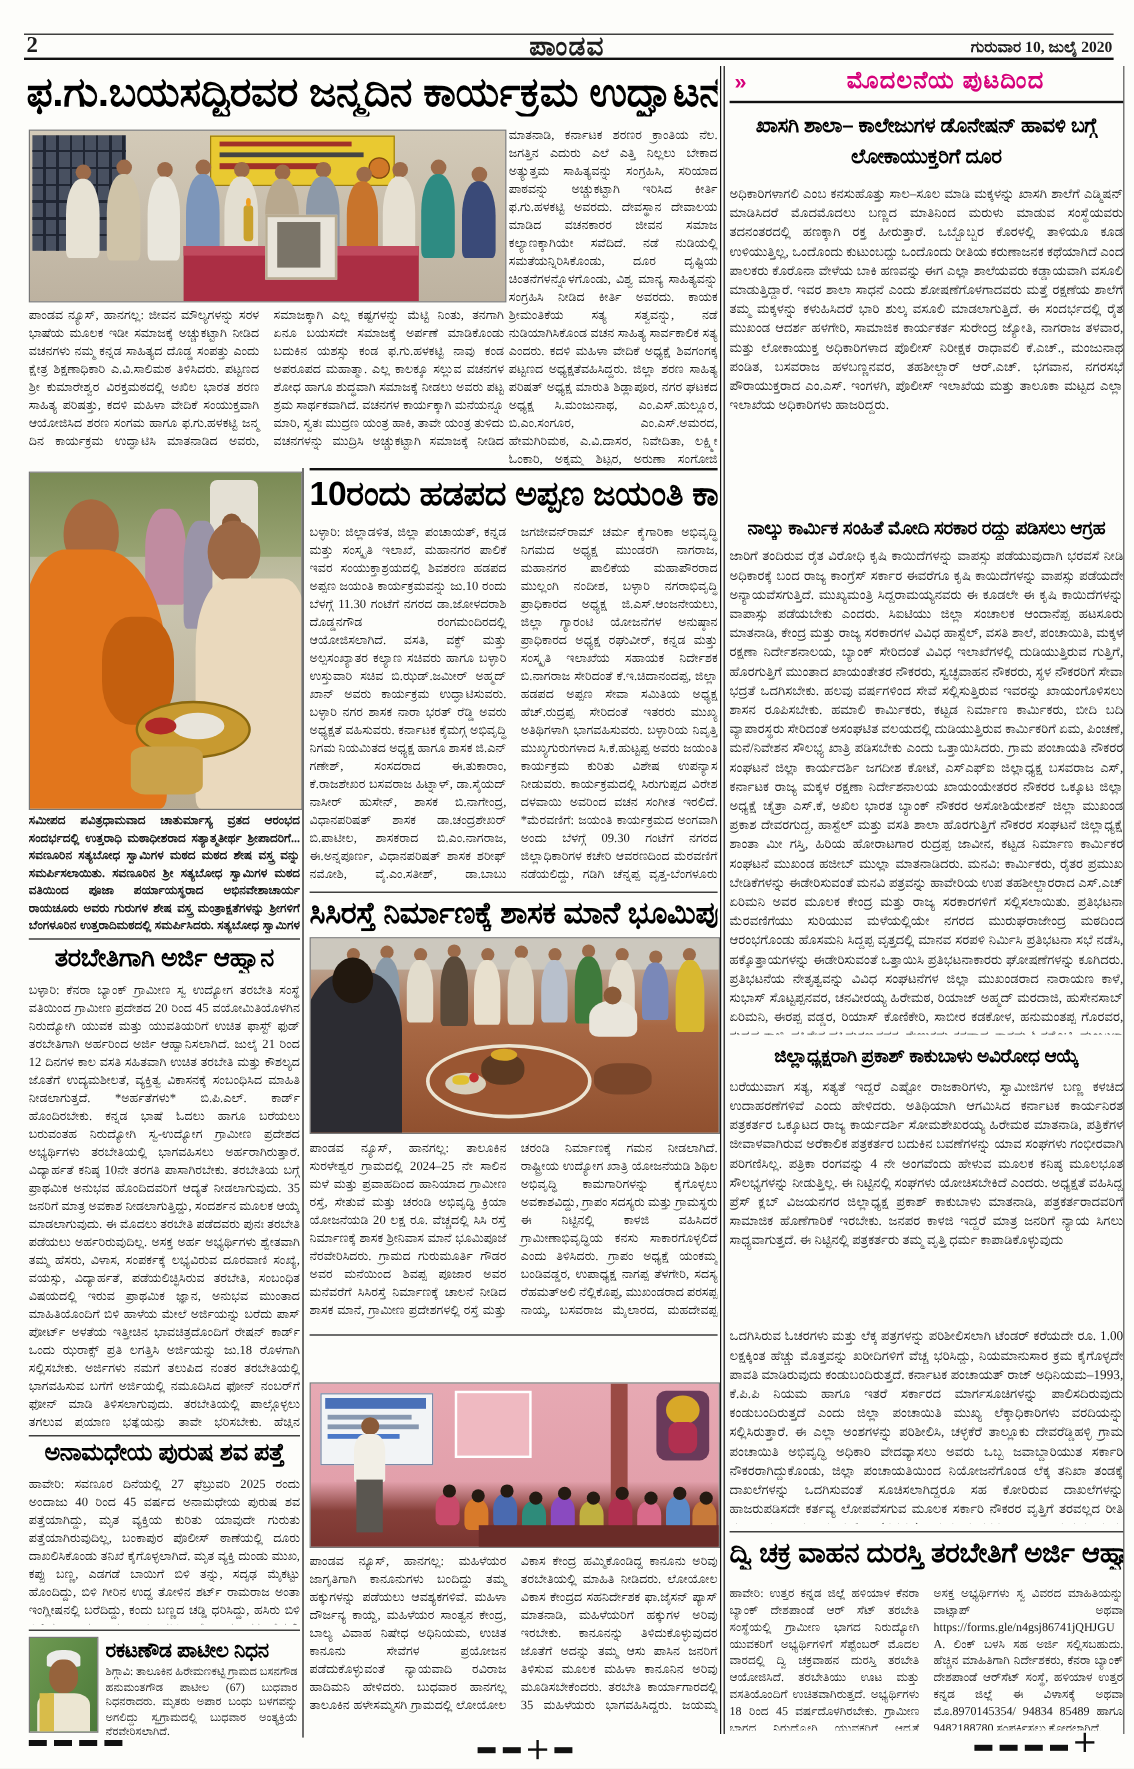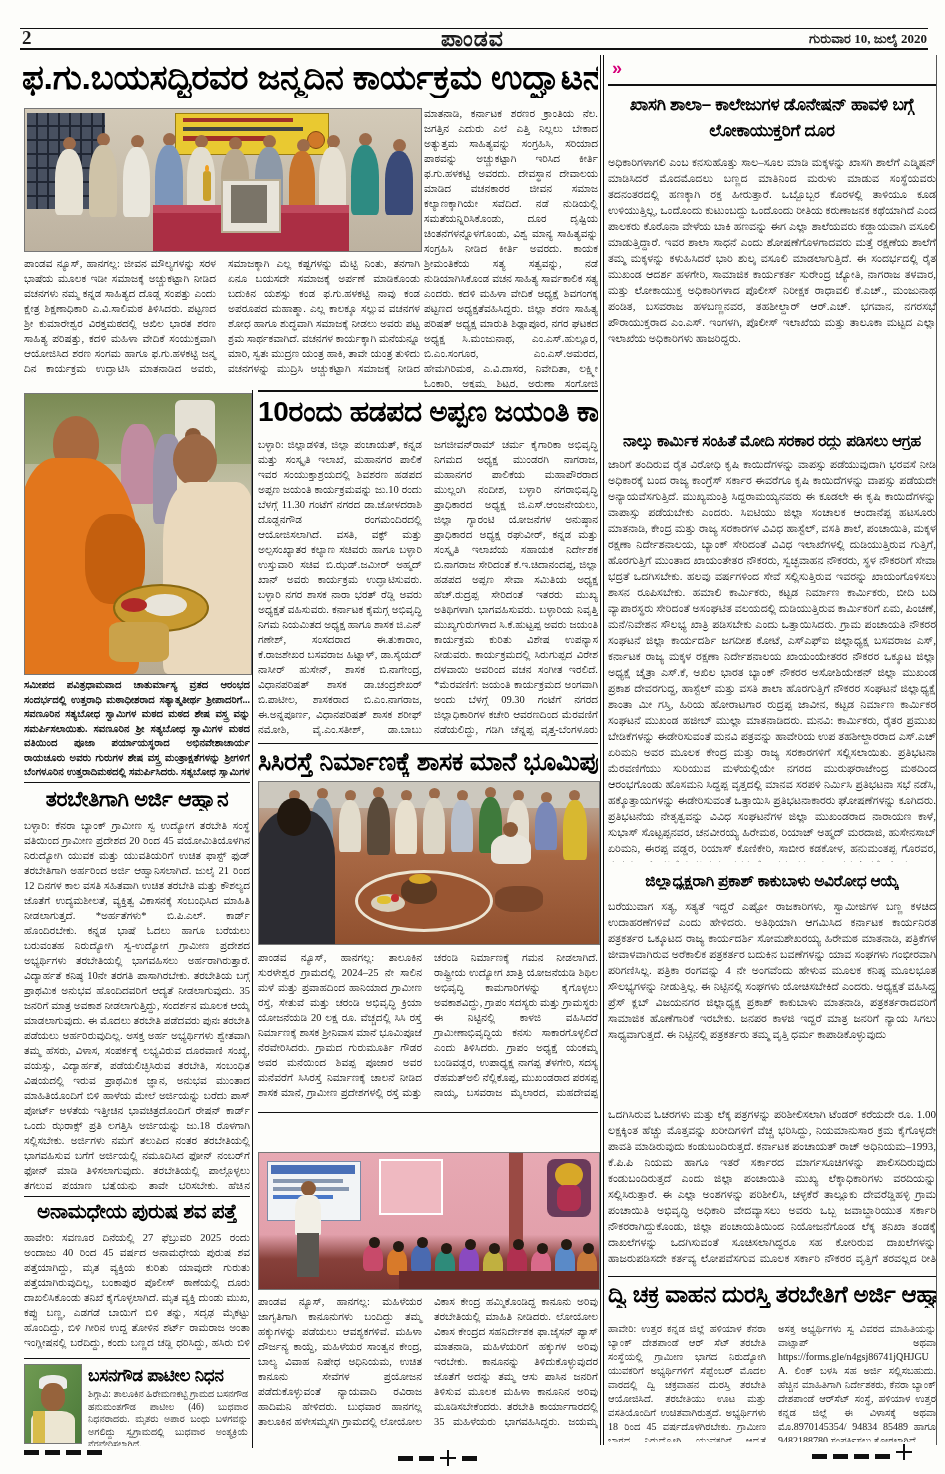--- a/index.html
+++ b/index.html
@@ -118,22 +118,22 @@
   <div class="bt" style="left:24px;top:1230px;width:226px;height:124px;">ಹಾವೇರಿ: ಸವಣೂರ ದಿನೆಯಲ್ಲಿ 27 ಫೆಬ್ರುವರಿ 2025 ರಂದು ಅಂದಾಜು 40 ರಿಂದ 45 ವರ್ಷದ ಅನಾಮಧೇಯ ಪುರುಷ ಶವ ಪತ್ತೆಯಾಗಿದ್ದು, ಮೃತ ವ್ಯಕ್ತಿಯ ಕುರಿತು ಯಾವುದೇ ಗುರುತು ಪತ್ತೆಯಾಗಿರುವುದಿಲ್ಲ, ಬಂಕಾಪುರ ಪೊಲೀಸ್ ಠಾಣೆಯಲ್ಲಿ ದೂರು ದಾಖಲಿಸಿಕೊಂಡು ತನಿಖೆ ಕೈಗೊಳ್ಳಲಾಗಿದೆ. ಮೃತ ವ್ಯಕ್ತಿ ದುಂಡು ಮುಖ, ಕಪ್ಪು ಬಣ್ಣ, ಎಡಗಡೆ ಬಾಯಿಗೆ ಬಿಳಿ ತನ್ನು, ಸದೃಢ ಮೈಕಟ್ಟು ಹೊಂದಿದ್ದು, ಬಿಳಿ ಗೀರಿನ ಉದ್ದ ತೋಳಿನ ಶರ್ಟ್ ರಾಮರಾಜ ಅಂತಾ ಇಂಗ್ಲೀಷನಲ್ಲಿ ಬರೆದಿದ್ದು, ಕಂದು ಬಣ್ಣದ ಚಡ್ಡಿ ಧರಿಸಿದ್ದು, ಹಸಿರು ಬಿಳಿ ಮಿಶ್ರಿತ ಬಣ್ಣದ ಪಾದ ಬುಂಗಿ ಧರಿಸಿದ್ದಾನೆ ಎಂದು ಪ್ರಕಟಣೆಯಲ್ಲಿ ತಿಳಿಸಿದ್ದಾರೆ.</div>
 
   <div class="hrule" style="left:24px;top:1358px;width:226px;"></div>
 
   <div class="photo" style="left:24px;top:1364px;width:56px;height:78px;background:linear-gradient(120deg,#6f9a52,#4c7a3a);">
     <i class="s" style="left:14px;top:10px;width:28px;height:14px;background:#ececea;border-radius:45% 45% 10% 10%;"></i>
     <i class="s" style="left:16px;top:18px;width:24px;height:28px;border-radius:45%;background:#96633c;"></i>
     <i class="s" style="left:6px;top:46px;width:44px;height:32px;background:#ece6d2;border-radius:30% 30% 0 0;"></i>
     <i class="s" style="left:8px;top:46px;width:12px;height:32px;background:#d8bc4a;"></i>
   </div>
-  <div class="hl" style="left:88px;top:1366px;width:160px;font-size:17px;">ಬಸನಗೌಡ ಪಾಟೀಲ ನಿಧನ</div>
-  <div class="bt" style="left:88px;top:1388px;width:160px;height:58px;font-size:9.5px;line-height:12.5px;">ಶಿಗ್ಗಾವಿ: ತಾಲೂಕಿನ ಹಿರೇಮಣಕಟ್ಟಿ ಗ್ರಾಮದ ಬಸನಗೌಡ ಹನುಮಂತಗೌಡ ಪಾಟೀಲ (46) ಬುಧವಾರ ನಿಧನರಾದರು. ಮೃತರು ಅಪಾರ ಬಂಧು ಬಳಗವನ್ನು ಅಗಲಿದ್ದು ಸ್ವಗ್ರಾಮದಲ್ಲಿ ಬುಧವಾರ ಅಂತ್ಯಕ್ರಿಯೆ ನೆರವೇರಿಸಲಾಗಿದೆ.</div>
+  <div class="hl" style="left:88px;top:1366px;width:160px;font-size:17px;">ರಕಟಣೌಡ ಪಾಟೀಲ ನಿಧನ</div>
+  <div class="bt" style="left:88px;top:1388px;width:160px;height:58px;font-size:9.5px;line-height:12.5px;">ಶಿಗ್ಗಾವಿ: ತಾಲೂಕಿನ ಹಿರೇಮಣಕಟ್ಟಿ ಗ್ರಾಮದ ಬಸನಗೌಡ ಹನುಮಂತಗೌಡ ಪಾಟೀಲ (67) ಬುಧವಾರ ನಿಧನರಾದರು. ಮೃತರು ಅಪಾರ ಬಂಧು ಬಳಗವನ್ನು ಅಗಲಿದ್ದು ಸ್ವಗ್ರಾಮದಲ್ಲಿ ಬುಧವಾರ ಅಂತ್ಯಕ್ರಿಯೆ ನೆರವೇರಿಸಲಾಗಿದೆ.</div>
   <div class="regmark" style="left:24px;top:1450px;">
     <span class="dash"></span>
       <span class="dash"></span>
       <span class="dash"></span>
       <span class="dash"></span>
   </div>
 
   <div class="hrule" style="left:258px;top:390px;width:340px;height:2px;"></div>
   <div class="hl" style="left:258px;top:396px;width:340px;font-size:28px;">10ರಂದು ಹಡಪದ ಅಪ್ಪಣ ಜಯಂತಿ ಕಾರ್ಯಕ್ರಮ</div>
   <div class="bt bt2" style="left:258px;top:437px;width:340px;height:302px;">ಬಳ್ಳಾರಿ: ಜಿಲ್ಲಾಡಳಿತ, ಜಿಲ್ಲಾ ಪಂಚಾಯತ್, ಕನ್ನಡ ಮತ್ತು ಸಂಸ್ಕೃತಿ ಇಲಾಖೆ, ಮಹಾನಗರ ಪಾಲಿಕೆ ಇವರ ಸಂಯುಕ್ತಾಶ್ರಯದಲ್ಲಿ ಶಿವಶರಣ ಹಡಪದ ಅಪ್ಪಣ ಜಯಂತಿ ಕಾರ್ಯಕ್ರಮವನ್ನು ಜು.10 ರಂದು ಬೆಳಗ್ಗೆ 11.30 ಗಂಟೆಗೆ ನಗರದ ಡಾ.ಜೋಳದರಾಶಿ ದೊಡ್ಡನಗೌಡ ರಂಗಮಂದಿರದಲ್ಲಿ ಆಯೋಜಿಸಲಾಗಿದೆ. ವಸತಿ, ವಕ್ಫ್ ಮತ್ತು ಅಲ್ಪಸಂಖ್ಯಾತರ ಕಲ್ಯಾಣ ಸಚಿವರು ಹಾಗೂ ಬಳ್ಳಾರಿ ಉಸ್ತುವಾರಿ ಸಚಿವ ಬಿ.ಝಡ್.ಜಮೀರ್ ಅಹ್ಮದ್ ಖಾನ್ ಅವರು ಕಾರ್ಯಕ್ರಮ ಉದ್ಘಾಟಿಸುವರು. ಬಳ್ಳಾರಿ ನಗರ ಶಾಸಕ ನಾರಾ ಭರತ್ ರೆಡ್ಡಿ ಅವರು ಅಧ್ಯಕ್ಷತೆ ವಹಿಸುವರು. ಕರ್ನಾಟಕ ಕೈಮಗ್ಗ ಅಭಿವೃದ್ಧಿ ನಿಗಮ ನಿಯಮಿತದ ಅಧ್ಯಕ್ಷ ಹಾಗೂ ಶಾಸಕ ಜಿ.ಎನ್ ಗಣೇಶ್, ಸಂಸದರಾದ ಈ.ತುಕಾರಾಂ, ಕೆ.ರಾಜಶೇಖರ ಬಸವರಾಜ ಹಿಟ್ನಾಳ್, ಡಾ.ಸೈಯದ್ ನಾಸೀರ್ ಹುಸೇನ್, ಶಾಸಕ ಬಿ.ನಾಗೇಂದ್ರ, ವಿಧಾನಪರಿಷತ್ ಶಾಸಕ ಡಾ.ಚಂದ್ರಶೇಖರ್ ಬಿ.ಪಾಟೀಲ, ಶಾಸಕರಾದ ಬಿ.ಎಂ.ನಾಗರಾಜ, ಈ.ಅನ್ನಪೂರ್ಣ, ವಿಧಾನಪರಿಷತ್ ಶಾಸಕ ಶರೀಫ್ ನಮೋಶಿ, ವೈ.ಎಂ.ಸತೀಶ್, ಡಾ.ಬಾಬು ಜಗಜೀವನ್‌ರಾಮ್ ಚರ್ಮ ಕೈಗಾರಿಕಾ ಅಭಿವೃದ್ಧಿ ನಿಗಮದ ಅಧ್ಯಕ್ಷ ಮುಂಡರಗಿ ನಾಗರಾಜ, ಮಹಾನಗರ ಪಾಲಿಕೆಯ ಮಹಾಪೌರರಾದ ಮುಲ್ಲಂಗಿ ನಂದೀಶ, ಬಳ್ಳಾರಿ ನಗರಾಭಿವೃದ್ಧಿ ಪ್ರಾಧಿಕಾರದ ಅಧ್ಯಕ್ಷ ಜಿ.ಎಸ್.ಆಂಜನೇಯಲು, ಜಿಲ್ಲಾ ಗ್ಯಾರಂಟಿ ಯೋಜನೆಗಳ ಅನುಷ್ಠಾನ ಪ್ರಾಧಿಕಾರದ ಅಧ್ಯಕ್ಷ ರಘುವೀರ್, ಕನ್ನಡ ಮತ್ತು ಸಂಸ್ಕೃತಿ ಇಲಾಖೆಯ ಸಹಾಯಕ ನಿರ್ದೇಶಕ ಬಿ.ನಾಗರಾಜ ಸೇರಿದಂತೆ ಕೆ.ಇ.ಚಿದಾನಂದಪ್ಪ, ಜಿಲ್ಲಾ ಹಡಪದ ಅಪ್ಪಣ ಸೇವಾ ಸಮಿತಿಯ ಅಧ್ಯಕ್ಷ ಹೆಚ್.ರುದ್ರಪ್ಪ ಸೇರಿದಂತೆ ಇತರರು ಮುಖ್ಯ ಅತಿಥಿಗಳಾಗಿ ಭಾಗವಹಿಸುವರು. ಬಳ್ಳಾರಿಯ ನಿವೃತ್ತಿ ಮುಖ್ಯಗುರುಗಳಾದ ಸಿ.ಕೆ.ಹುಟ್ಟಪ್ಪ ಅವರು ಜಯಂತಿ ಕಾರ್ಯಕ್ರಮ ಕುರಿತು ವಿಶೇಷ ಉಪನ್ಯಾಸ ನೀಡುವರು. ಕಾರ್ಯಕ್ರಮದಲ್ಲಿ ಸಿರುಗುಪ್ಪದ ವಿರೇಶ ದಳವಾಯಿ ಅವರಿಂದ ವಚನ ಸಂಗೀತ ಇರಲಿದೆ. *ಮೆರವಣಿಗೆ: ಜಯಂತಿ ಕಾರ್ಯಕ್ರಮದ ಅಂಗವಾಗಿ ಅಂದು ಬೆಳಗ್ಗೆ 09.30 ಗಂಟೆಗೆ ನಗರದ ಜಿಲ್ಲಾಧಿಕಾರಿಗಳ ಕಚೇರಿ ಆವರಣದಿಂದ ಮೆರವಣಿಗೆ ನಡೆಯಲಿದ್ದು, ಗಡಿಗಿ ಚೆನ್ನಪ್ಪ ವೃತ್ತ-ಬೆಂಗಳೂರು ರಸ್ತೆ-ಹಳೇ ಬ್ಯಾನ್‌ವೇಟಿ ಪೊಲೀಸ್ ಠಾಣಿ ರಸ್ತೆ-ತೇರು ಬೀದಿ-ಹಚ್.ಆರ್.ಗವಿಯಪ್ಪ ವೃತ್ತ-ಡಾ.ಜೋಳದರಾಶಿ ದೊಡ್ಡನಗೌಡ ರಂಗಮಂದಿರ ದವರೆಗೆ ನಡೆಯಲಿದೆ. ಜಿಲ್ಲಾಧಿಕಾರಿ ಪ್ರಶಾಂತ್ ಕುಮಾರ್ ಮಿಶ್ರಾ, ಜಿಲ್ಲಾ ಪೊಲೀಸ್ ವರಿಷ್ಠಾಧಿಕಾರಿ ಡಾ.ಶೋಭಾರಾಣಿ.ವಿ.ಜಿ., ಜಿಲ್ಲಾ ಪಂಚಾಯತ್‌ನ ಮುಖ್ಯ ಕಾರ್ಯನಿರ್ವಾಹಕ ಅಧಿಕಾರಿ ಮಹಮ್ಮದ್ ಹ್ಯಾರೀಸ್ ಸುಮ್ಯೆರ್, ಅಪರ ಜಿಲ್ಲಾಧಿಕಾರಿ ಮಹಮ್ಮದ್ ಎನ್. ರಘುವೀರ್, ಕನ್ನಡ ಮತ್ತು ಸಂಸ್ಕೃತಿ ಇಲಾಖೆಯ ಸಹಾಯಕ ನಿರ್ದೇಶಕ ಬಿ.ನಾಗರಾಜ ಸೇರಿದಂತೆ ಇತರರು ಉಪಸ್ಥಿತರಿರುವರು ಎಂದು ಪ್ರಕಟಣೆ ತಿಳಿಸಿದೆ.</div>
@@ -227,20 +227,21 @@
   </div>
   <div class="bt bt2" style="left:258px;top:1294px;width:340px;height:146px;">ಪಾಂಡವ ನ್ಯೂಸ್, ಹಾನಗಲ್ಲ: ಮಹಿಳೆಯರ ಜಾಗೃತಿಗಾಗಿ ಕಾನೂನುಗಳು ಬಂದಿದ್ದು ತಮ್ಮ ಹಕ್ಕುಗಳನ್ನು ಪಡೆಯಲು ಆವಶ್ಯಕಗಳಿವೆ. ಮಹಿಳಾ ದೌರ್ಜನ್ಯ ಕಾಯ್ದೆ, ಮಹಿಳೆಯರ ಸಾಂತ್ವನ ಕೇಂದ್ರ, ಬಾಲ್ಯ ವಿವಾಹ ನಿಷೇಧ ಅಧಿನಿಯಮ, ಉಚಿತ ಕಾನೂನು ಸೇವೆಗಳ ಪ್ರಯೋಜನ ಪಡೆದುಕೊಳ್ಳುವಂತೆ ನ್ಯಾಯವಾದಿ ರವಿರಾಜ ಹಾದಿಮನಿ ಹೇಳಿದರು. ಬುಧವಾರ ಹಾನಗಲ್ಲ ತಾಲೂಕಿನ ಹಳೇಸಮ್ಮಸಗಿ ಗ್ರಾಮದಲ್ಲಿ ಲೋಯೋಲ ವಿಕಾಸ ಕೇಂದ್ರ ಹಮ್ಮಿಕೊಂಡಿದ್ದ ಕಾನೂನು ಅರಿವು ತರಬೇತಿಯಲ್ಲಿ ಮಾಹಿತಿ ನೀಡಿದರು. ಲೋಯೋಲ ವಿಕಾಸ ಕೇಂದ್ರದ ಸಹನಿರ್ದೇಶಕ ಫಾ.ಜೈಸನ್ ಪ್ಯಾಸ್ ಮಾತನಾಡಿ, ಮಹಿಳೆಯರಿಗೆ ಹಕ್ಕುಗಳ ಅರಿವು ಇರಬೇಕು. ಕಾನೂನನ್ನು ತಿಳಿದುಕೊಳ್ಳುವುದರ ಜೊತೆಗೆ ಅದನ್ನು ತಮ್ಮ ಆಸು ಪಾಸಿನ ಜನರಿಗೆ ತಿಳಿಸುವ ಮೂಲಕ ಮಹಿಳಾ ಕಾನೂನಿನ ಅರಿವು ಮೂಡಿಸಬೇಕೆಂದರು. ತರಬೇತಿ ಕಾರ್ಯಾಗಾರದಲ್ಲಿ 35 ಮಹಿಳೆಯರು ಭಾಗವಹಿಸಿದ್ದರು. ಜಯಮ್ಮ ಮತ್ತು ಫಕ್ಕಿರೇಶ ನಡೆಸಿಕೊಟ್ಟರು. ಕಾರ್ಯಕ್ರಮದಲ್ಲಿ ಭಾಗವಹಿಸಿದ ಮಹಿಳೆಯರಿಗೆ ಮತ್ತು ಗ್ರಾಮದ ಇತರರಿಗೆ ಲೋಯೋಲ ಸಂಸ್ಥೆಯ ಮುಖಾಂತರ 120ಇ–ಶ್ರಮ ಕಾರ್ಡ್ ಮತ್ತು 115 ಆಯುಷ್ಮಾನ್ ಕಾರ್ಡ್‌ಗಳನ್ನು ವಿತರಿಸಲಾಯಿತು.</div>
   <div class="regmark" style="left:398px;top:1450px;">
     <span class="dash"></span>
       <span class="dash"></span>
       <span class="cross"></span>
       <span class="dash"></span>
   </div>
 
   <div class="tag" style="left:612px;top:58px;font-size:18px;color:#d6017a;">»</div>
+  <div class="tag" style="left:640px;top:56px;width:296px;font-size:20px;color:#d6017a;text-align:center;letter-spacing:1px;">ಮೊದಲನೆಯ ಪುಟದಿಂದ</div>
   <div class="hrule" style="left:608px;top:84px;width:328px;height:2px;"></div>
 
   <div class="hl center" style="left:608px;top:92px;width:328px;font-size:17px;white-space:normal;line-height:26px;height:56px;">ಖಾಸಗಿ ಶಾಲಾ– ಕಾಲೇಜುಗಳ ಡೊನೇಷನ್ ಹಾವಳಿ ಬಗ್ಗೆ ಲೋಕಾಯುಕ್ತರಿಗೆ ದೂರ</div>
   <div class="bt" style="left:608px;top:154px;width:328px;height:272px;font-size:11px;line-height:16px;">ಅಧಿಕಾರಿಗಳಾಗಲಿ ಎಂಬ ಕನಸುಹೊತ್ತು ಸಾಲ–ಸೂಲ ಮಾಡಿ ಮಕ್ಕಳನ್ನು ಖಾಸಗಿ ಶಾಲೆಗೆ ಎಡ್ಮಿಷನ್ ಮಾಡಿಸಿದರೆ ಮೊದಮೊದಲು ಬಣ್ಣದ ಮಾತಿನಿಂದ ಮರುಳು ಮಾಡುವ ಸಂಸ್ಥೆಯವರು ತದನಂತರದಲ್ಲಿ ಹಣಕ್ಕಾಗಿ ರಕ್ತ ಹೀರುತ್ತಾರೆ. ಒಬ್ಬೊಬ್ಬರ ಕೊರಳಲ್ಲಿ ತಾಳಿಯೂ ಕೂಡ ಉಳಿಯುತ್ತಿಲ್ಲ, ಒಂದೊಂದು ಕುಟುಂಬದ್ದು ಒಂದೊಂದು ರೀತಿಯ ಕರುಣಾಜನಕ ಕಥೆಯಾಗಿದೆ ಎಂದ ಪಾಲಕರು ಕೊರೊನಾ ವೇಳೆಯ ಬಾಕಿ ಹಣವನ್ನು ಈಗ ಎಲ್ಲಾ ಶಾಲೆಯವರು ಕಡ್ಡಾಯವಾಗಿ ವಸೂಲಿ ಮಾಡುತ್ತಿದ್ದಾರೆ. ಇವರ ಶಾಲಾ ಸಾಧನೆ ಎಂದು ಶೋಷಣೆಗೊಳಗಾದವರು ಮತ್ತೆ ರಕ್ಷಣೆಯ ಶಾಲೆಗೆ ತಮ್ಮ ಮಕ್ಕಳನ್ನು ಕಳುಹಿಸಿದರೆ ಭಾರಿ ಶುಲ್ಕ ವಸೂಲಿ ಮಾಡಲಾಗುತ್ತಿದೆ. ಈ ಸಂದರ್ಭದಲ್ಲಿ ರೈತ ಮುಖಂಡ ಆದರ್ಶ ಹಳಗೇರಿ, ಸಾಮಾಜಿಕ ಕಾರ್ಯಕರ್ತ ಸುರೇಂದ್ರ ಜ್ಯೋತಿ, ನಾಗರಾಜ ತಳವಾರ, ಮತ್ತು ಲೋಕಾಯುಕ್ತ ಅಧಿಕಾರಿಗಳಾದ ಪೊಲೀಸ್ ನಿರೀಕ್ಷಕ ರಾಧಾವಲಿ ಕೆ.ಎಚ್., ಮಂಜುನಾಥ ಪಂಡಿತ, ಬಸವರಾಜ ಹಳಬಣ್ಣನವರ, ತಹಶೀಲ್ದಾರ್ ಆರ್.ಎಚ್. ಭಗವಾನ, ನಗರಸಭೆ ಪೌರಾಯುಕ್ತರಾದ ಎಂ.ಎಸ್. ಇಂಗಳಗಿ, ಪೊಲೀಸ್ ಇಲಾಖೆಯ ಮತ್ತು ತಾಲೂಕಾ ಮಟ್ಟದ ಎಲ್ಲಾ ಇಲಾಖೆಯ ಅಧಿಕಾರಿಗಳು ಹಾಜರಿದ್ದರು.</div>
 
   <div class="hl center" style="left:608px;top:432px;width:328px;font-size:15.5px;">ನಾಲ್ಕು ಕಾರ್ಮಿಕ ಸಂಹಿತೆ ಮೋದಿ ಸರಕಾರ ರದ್ದು ಪಡಿಸಲು ಆಗ್ರಹ</div>
   <div class="bt" style="left:608px;top:456px;width:328px;height:406px;font-size:11px;line-height:16px;">ಜಾರಿಗೆ ತಂದಿರುವ ರೈತ ವಿರೋಧಿ ಕೃಷಿ ಕಾಯಿದೆಗಳನ್ನು ವಾಪಸ್ಸು ಪಡೆಯುವುದಾಗಿ ಭರವಸೆ ನೀಡಿ ಅಧಿಕಾರಕ್ಕೆ ಬಂದ ರಾಜ್ಯ ಕಾಂಗ್ರೆಸ್ ಸರ್ಕಾರ ಈವರೆಗೂ ಕೃಷಿ ಕಾಯಿದೆಗಳನ್ನು ವಾಪಸ್ಸು ಪಡೆಯದೇ ಅನ್ಯಾಯವೆಸಗುತ್ತಿದೆ. ಮುಖ್ಯಮಂತ್ರಿ ಸಿದ್ದರಾಮಯ್ಯನವರು ಈ ಕೂಡಲೇ ಈ ಕೃಷಿ ಕಾಯಿದೆಗಳನ್ನು ವಾಪಾಸ್ಸು ಪಡೆಯಬೇಕು ಎಂದರು. ಸಿಐಟಿಯು ಜಿಲ್ಲಾ ಸಂಚಾಲಕ ಆಂದಾನೆಪ್ಪ ಹಟಸೂರು ಮಾತನಾಡಿ, ಕೇಂದ್ರ ಮತ್ತು ರಾಜ್ಯ ಸರಕಾರಗಳ ವಿವಿಧ ಹಾಸ್ಟೆಲ್, ವಸತಿ ಶಾಲೆ, ಪಂಚಾಯಿತಿ, ಮಕ್ಕಳ ರಕ್ಷಣಾ ನಿರ್ದೇಶನಾಲಯ, ಬ್ಯಾಂಕ್ ಸೇರಿದಂತೆ ವಿವಿಧ ಇಲಾಖೆಗಳಲ್ಲಿ ದುಡಿಯುತ್ತಿರುವ ಗುತ್ತಿಗೆ, ಹೊರಗುತ್ತಿಗೆ ಮುಂತಾದ ಖಾಯಂತೇತರ ನೌಕರರು, ಸ್ವಚ್ಛವಾಹನ ನೌಕರರು, ಸ್ಥಳ ನೌಕರರಿಗೆ ಸೇವಾ ಭದ್ರತೆ ಒದಗಿಸಬೇಕು. ಹಲವು ವರ್ಷಗಳಿಂದ ಸೇವೆ ಸಲ್ಲಿಸುತ್ತಿರುವ ಇವರನ್ನು ಖಾಯಂಗೊಳಿಸಲು ಶಾಸನ ರೂಪಿಸಬೇಕು. ಹಮಾಲಿ ಕಾರ್ಮಿಕರು, ಕಟ್ಟಡ ನಿರ್ಮಾಣ ಕಾರ್ಮಿಕರು, ಬೀದಿ ಬದಿ ವ್ಯಾಪಾರಸ್ಥರು ಸೇರಿದಂತೆ ಅಸಂಘಟಿತ ವಲಯದಲ್ಲಿ ದುಡಿಯುತ್ತಿರುವ ಕಾರ್ಮಿಕರಿಗೆ ಏಮ, ಪಿಂಚಣೆ, ಮನೆ/ನಿವೇಶನ ಸೌಲಭ್ಯ ಖಾತ್ರಿ ಪಡಿಸಬೇಕು ಎಂದು ಒತ್ತಾಯಿಸಿದರು. ಗ್ರಾಮ ಪಂಚಾಯತಿ ನೌಕರರ ಸಂಘಟನೆ ಜಿಲ್ಲಾ ಕಾರ್ಯದರ್ಶಿ ಜಗದೀಶ ಕೋಟೆ, ಎಸ್‌ಎಫ್‌ಐ ಜಿಲ್ಲಾಧ್ಯಕ್ಷ ಬಸವರಾಜ ಎಸ್, ಕರ್ನಾಟಕ ರಾಜ್ಯ ಮಕ್ಕಳ ರಕ್ಷಣಾ ನಿರ್ದೇಶನಾಲಯ ಖಾಯಂಯೇತರರ ನೌಕರರ ಒಕ್ಕೂಟ ಜಿಲ್ಲಾ ಅಧ್ಯಕ್ಷೆ ಚೈತ್ರಾ ಎಸ್.ಕೆ, ಅಖಿಲ ಭಾರತ ಬ್ಯಾಂಕ್ ನೌಕರರ ಅಸೋಶಿಯೇಶನ್ ಜಿಲ್ಲಾ ಮುಖಂಡ ಪ್ರಕಾಶ ದೇವರಗುದ್ದ, ಹಾಸ್ಟೆಲ್ ಮತ್ತು ವಸತಿ ಶಾಲಾ ಹೊರಗುತ್ತಿಗೆ ನೌಕರರ ಸಂಘಟನೆ ಜಿಲ್ಲಾಧ್ಯಕ್ಷೆ ಶಾಂತಾ ಮೀ ಗಸ್ತಿ, ಹಿರಿಯ ಹೋರಾಟಗಾರ ರುದ್ರಪ್ಪ ಜಾವೀನ, ಕಟ್ಟಡ ನಿರ್ಮಾಣ ಕಾರ್ಮಿಕರ ಸಂಘಟನೆ ಮುಖಂಡ ಹಜೀಬ್ ಮುಲ್ಲಾ ಮಾತನಾಡಿದರು. ಮನವಿ: ಕಾರ್ಮಿಕರು, ರೈತರ ಪ್ರಮುಖ ಬೇಡಿಕೆಗಳನ್ನು ಈಡೇರಿಸುವಂತೆ ಮನವಿ ಪತ್ರವನ್ನು ಹಾವೇರಿಯ ಉಪ ತಹಶೀಲ್ದಾರರಾದ ಎಸ್.ಎಚ್ ಏರಿಮನಿ ಅವರ ಮೂಲಕ ಕೇಂದ್ರ ಮತ್ತು ರಾಜ್ಯ ಸರಕಾರಗಳಿಗೆ ಸಲ್ಲಿಸಲಾಯಿತು. ಪ್ರತಿಭಟನಾ ಮೆರವಣಿಗೆಯು ಸುರಿಯುವ ಮಳೆಯಲ್ಲಿಯೇ ನಗರದ ಮುರುಘರಾಜೇಂದ್ರ ಮಠದಿಂದ ಆರಂಭಗೊಂಡು ಹೊಸಮನಿ ಸಿದ್ದಪ್ಪ ವೃತ್ತದಲ್ಲಿ ಮಾನವ ಸರಪಳಿ ನಿರ್ಮಿಸಿ ಪ್ರತಿಭಟನಾ ಸಭೆ ನಡೆಸಿ, ಹಕ್ಕೊತ್ತಾಯಗಳನ್ನು ಈಡೇರಿಸುವಂತೆ ಒತ್ತಾಯಿಸಿ ಪ್ರತಿಭಟನಾಕಾರರು ಘೋಷಣೆಗಳನ್ನು ಕೂಗಿದರು. ಪ್ರತಿಭಟನೆಯ ನೇತೃತ್ವವನ್ನು ವಿವಿಧ ಸಂಘಟನೆಗಳ ಜಿಲ್ಲಾ ಮುಖಂಡರಾದ ನಾರಾಯಣ ಕಾಳೆ, ಸುಭಾಸ್ ಸೊಟ್ಟಪ್ಪನವರ, ಚನವೀರಯ್ಯ ಹಿರೇಮಠ, ರಿಯಾಜ್ ಅಹ್ಮದ್ ಮರದಾಜಿ, ಹುಸೇನಸಾಬ್ ಏರಿಮನಿ, ಈರಪ್ಪ ವಡ್ಡರ, ರಿಯಾಸ್ ಕೊಣಿಕೇರಿ, ಸಾಬೀರ ಕಡಕೋಳ, ಹನುಮಂತಪ್ಪ ಗೊರವರ, ಗುಡ್ಡಪ್ಪ ಗಾಜಿ, ಫಕ್ಕಿರೇಶ ಹಕ್ಕಿಮರಣ್ಣನವರ, ರೇಣುಕಮ್ಮ ಕಸವಾಡ, ನಾಗಮ್ಮ ಓಗರೊಟ್ಟಿ, ಮಂಜುಳಾ ಹಾನಗಲ್, ಮಂಜುಳಾ ತಡಸ ಜಯಮ್ಮ ಬಿಳವಗಿ, ದೀಪಾ ಭಿಲವಾನಿ, ಜ್ಯೋತಿ ಮಾಸೂರು, ನೇತ್ರಾ ಹರಿಜನ, ಲಕ್ಷ್ಮೀ ಶಳವಾರ, ಆದಂ ದೇವಿಹೊಸೂರು, ಜಾಫರಸಾಬು ಮನ್ನಂಗಿ, ಎಚ್.ಎಸ್. ನವಾಫ್, ಶಿವರಾಜ ಹಿಪ್ಪರ್, ಸುನೀಲಕುಮಾರ್ ಎಲ್, ಅರುಣ ನಾಗವಂದ, ಸುನೀತಾ ಬಾದವಾಯಿಷ್ಣ, ಶೋಭಾ ಡೊಳ್ಳಿಶ್ವರ, ಆರ್ ಶ್ರೀಕೃಷ್ಣ ಚೈತನ್ಯ, ಸಿ ರಾಜಶೇಖರ್, ಲಲಿತಾ ಹರಿಜನ, ಪವಿತ್ರಾ ಮಾಳಗಿ ವಹಿಸಿದ್ದರು. ಪ್ರತಿಭಟನೆಯಲ್ಲಿ ವಿವಿಧ ಸಂಘಟನೆಗಳಿಂದ ಎರಡುನೂರಕ್ಕೂ ಹೆಚ್ಚು ಕಾರ್ಮಿಕರು ಹಾಗೂ ಹೊರಗುತ್ತಿಗೆ ನೌಕರರು ಪಾಲ್ಗೊಂಡಿದ್ದರು.</div>
 
   <div class="hl center" style="left:608px;top:872px;width:328px;font-size:15.5px;">ಜಿಲ್ಲಾಧ್ಯಕ್ಷರಾಗಿ ಪ್ರಕಾಶ್ ಕಾಕುಬಾಳು ಅವಿರೋಧ ಆಯ್ಕೆ</div>
   <div class="bt" style="left:608px;top:898px;width:328px;height:172px;font-size:11px;line-height:16px;">ಬರೆಯುವಾಗ ಸತ್ಯ, ಸತ್ಯತೆ ಇದ್ದರೆ ಎಷ್ಟೋ ರಾಜಕಾರಿಗಳು, ಸ್ವಾಮೀಜಿಗಳ ಬಣ್ಣ ಕಳಚಿದ ಉದಾಹರಣೆಗಳಿವೆ ಎಂದು ಹೇಳಿದರು. ಅತಿಥಿಯಾಗಿ ಆಗಮಿಸಿದ ಕರ್ನಾಟಕ ಕಾರ್ಯನಿರತ ಪತ್ರಕರ್ತರ ಒಕ್ಕೂಟದ ರಾಜ್ಯ ಕಾರ್ಯದರ್ಶಿ ಸೋಮಶೇಖರಯ್ಯ ಹಿರೇಮಠ ಮಾತನಾಡಿ, ಪತ್ರಿಕೆಗಳ ಜೀವಾಳವಾಗಿರುವ ಅರೆಕಾಲಿಕ ಪತ್ರಕರ್ತರ ಬದುಕಿನ ಬವಣೆಗಳನ್ನು ಯಾವ ಸಂಘಗಳು ಗಂಭೀರವಾಗಿ ಪರಿಗಣಿಸಿಲ್ಲ. ಪತ್ರಿಕಾ ರಂಗವನ್ನು 4 ನೇ ಅಂಗವೆಂದು ಹೇಳುವ ಮೂಲಕ ಕನಿಷ್ಠ ಮೂಲಭೂತ ಸೌಲಭ್ಯಗಳನ್ನು ನೀಡುತ್ತಿಲ್ಲ. ಈ ನಿಟ್ಟಿನಲ್ಲಿ ಸಂಘಗಳು ಯೋಚಿಸಬೇಕಿದೆ ಎಂದರು. ಅಧ್ಯಕ್ಷತೆ ವಹಿಸಿದ್ದ ಪ್ರೆಸ್ ಕ್ಲಬ್ ವಿಜಯನಗರ ಜಿಲ್ಲಾಧ್ಯಕ್ಷ ಪ್ರಕಾಶ್ ಕಾಕುಬಾಳು ಮಾತನಾಡಿ, ಪತ್ರಕರ್ತರಾದವರಿಗೆ ಸಾಮಾಜಿಕ ಹೊಣೆಗಾರಿಕೆ ಇರಬೇಕು. ಜನಪರ ಕಾಳಜಿ ಇದ್ದರೆ ಮಾತ್ರ ಜನರಿಗೆ ನ್ಯಾಯ ಸಿಗಲು ಸಾಧ್ಯವಾಗುತ್ತದೆ. ಈ ನಿಟ್ಟಿನಲ್ಲಿ ಪತ್ರಕರ್ತರು ತಮ್ಮ ವೃತ್ತಿ ಧರ್ಮ ಕಾಪಾಡಿಕೊಳ್ಳುವುದು</div>

